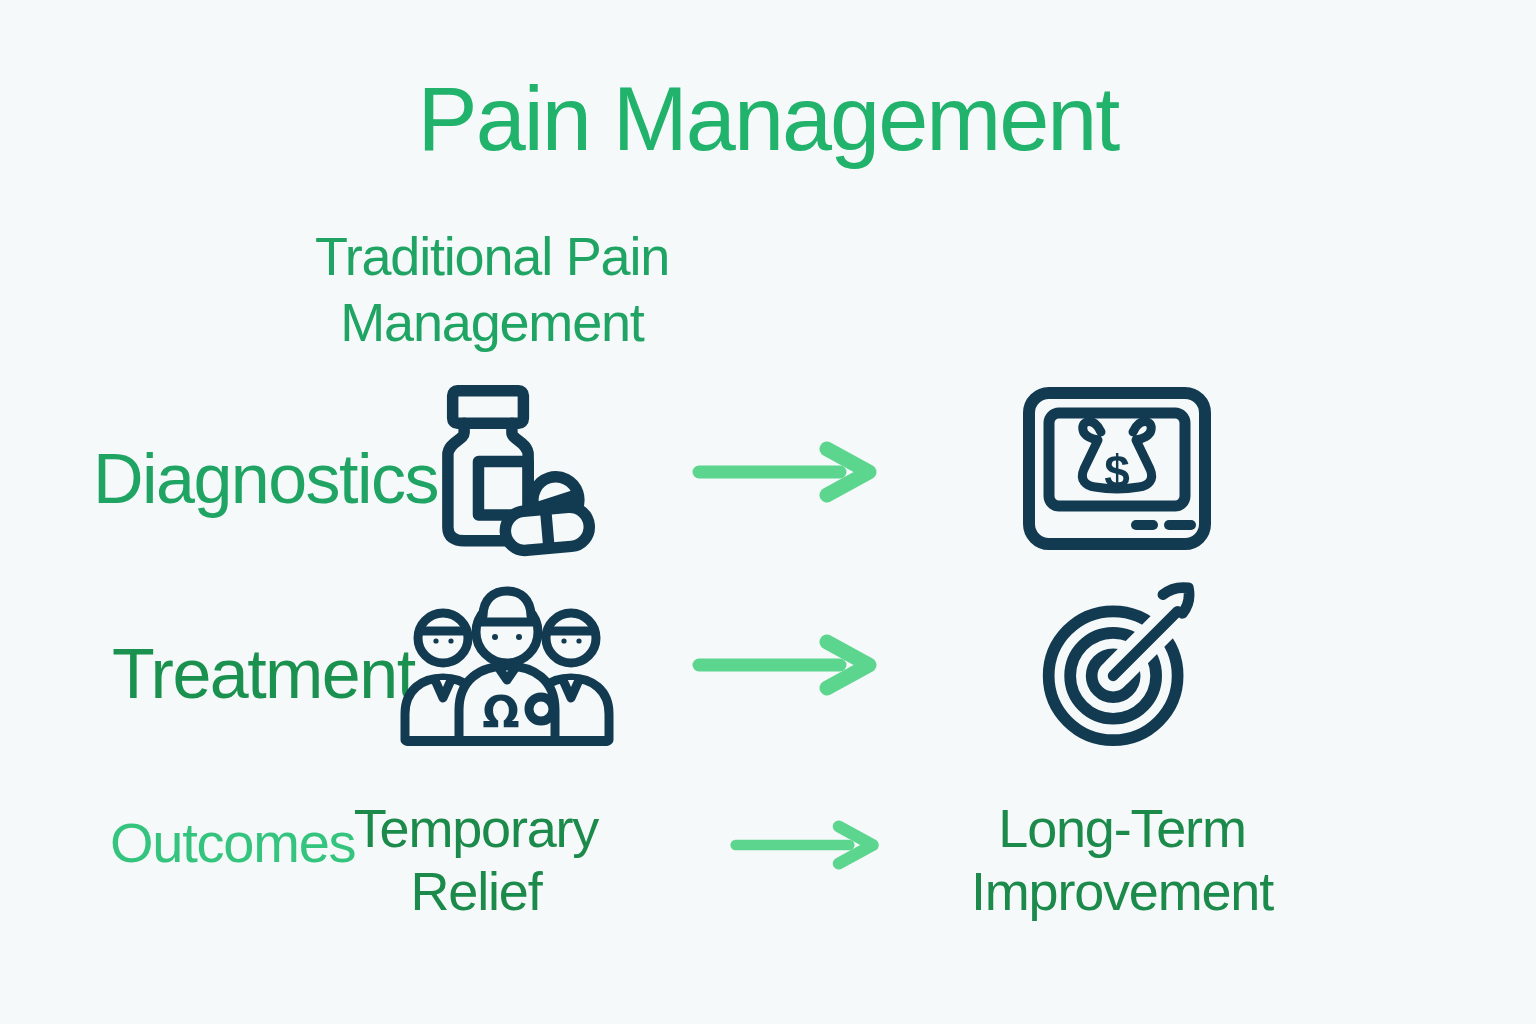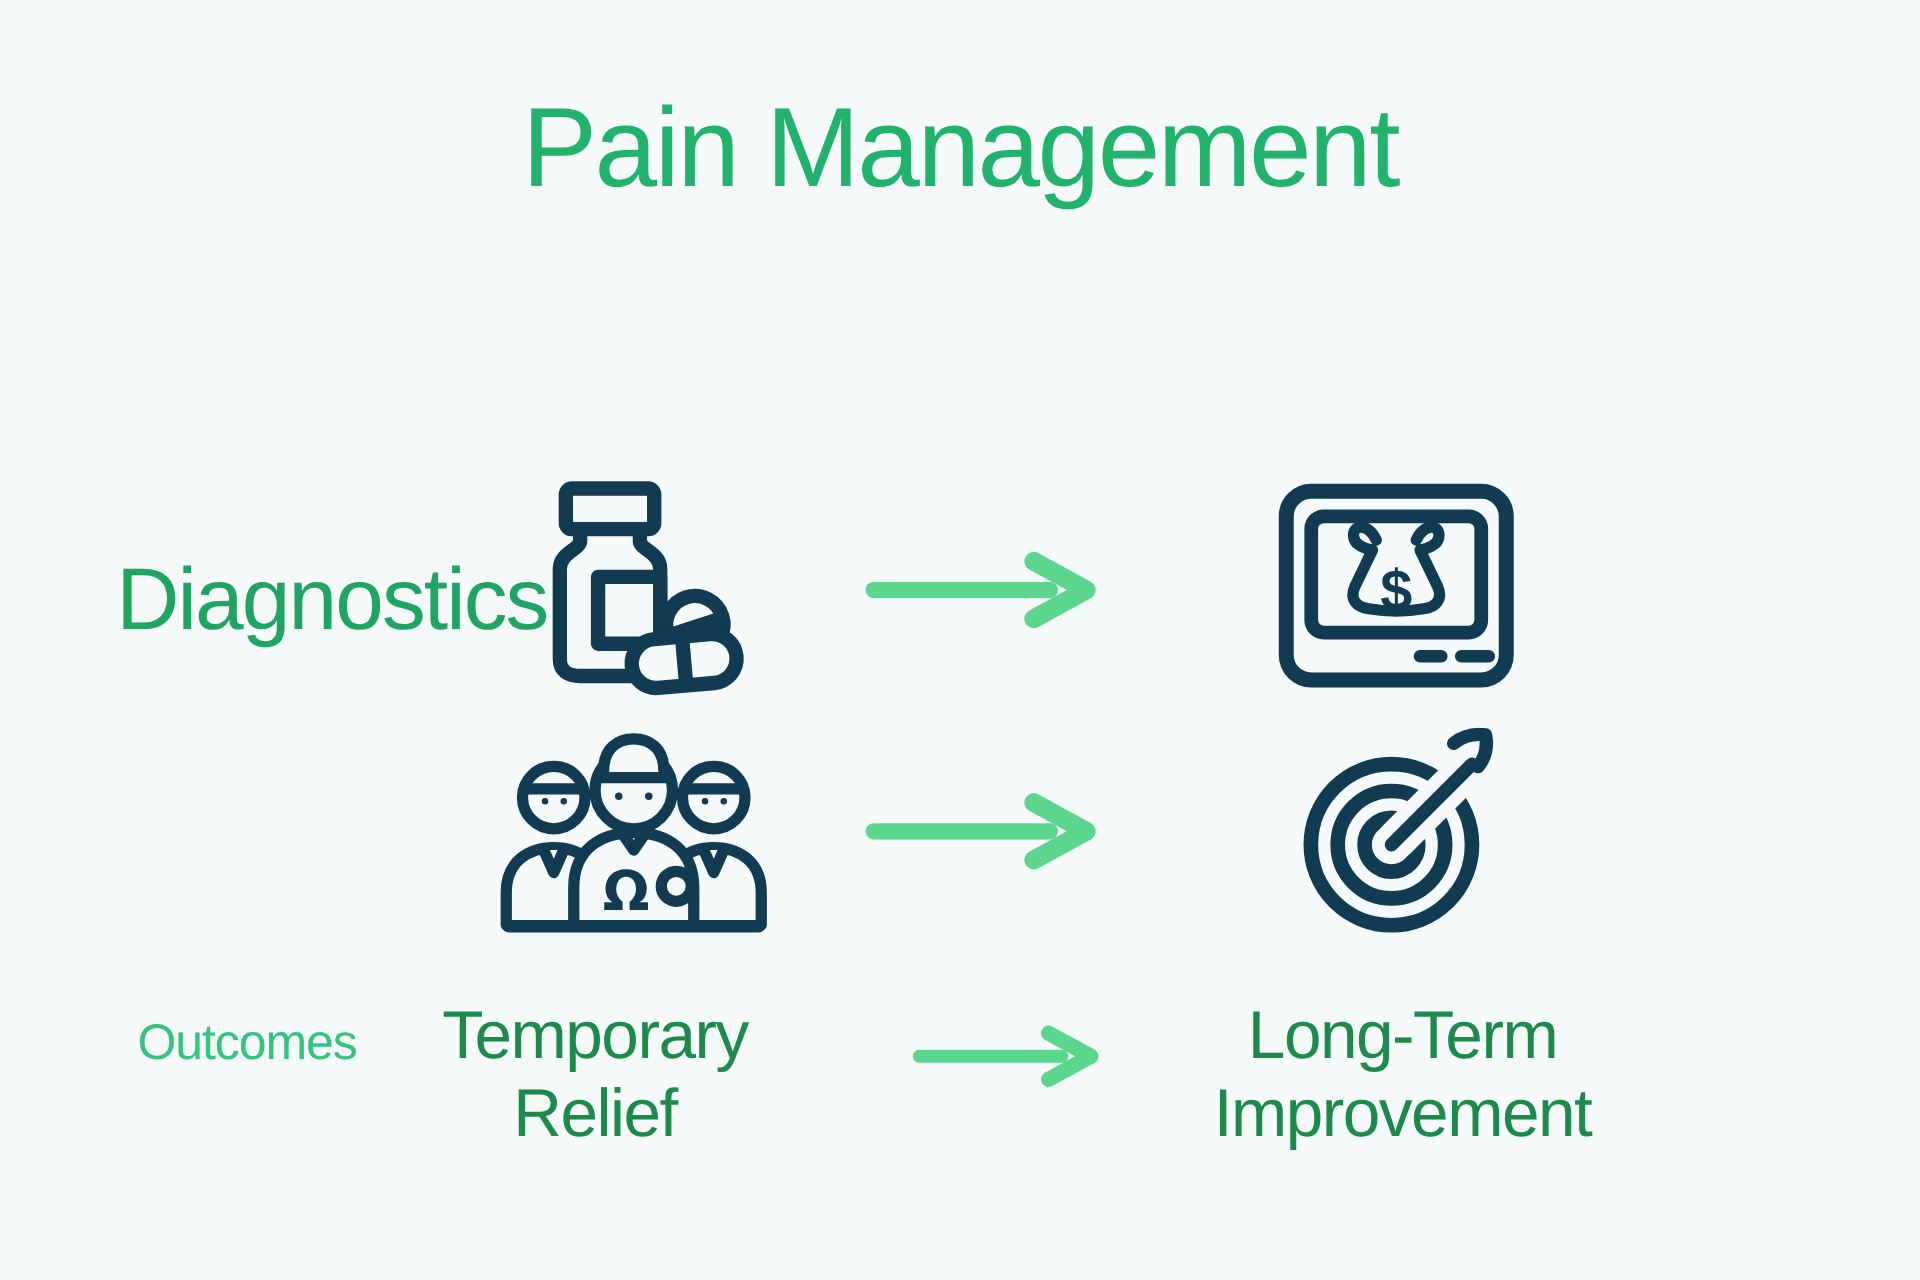--- a/index.html
+++ b/index.html
@@ -23,40 +23,41 @@
   .hdr{
     top:224px;width:440px;text-align:center;
     font-size:54px;line-height:1.22;
     color:var(--header-green,#1fa463);
   }
   .hdr-left{left:272px;}
   .hdr-right{left:908px;}
   .rowlab{font-size:70px;line-height:1.1;}
   .lab-diagnostics{left:93px;top:441px;color:var(--label-green,#1fa463);}
   .lab-treatment{left:112px;top:636px;color:var(--treatment-green,#1b9150);}
-  .lab-outcomes{left:110px;top:812px;font-size:40px;color:var(--outcomes-mint,#35c47e);}
+  .lab-outcomes{left:110px;top:812px;font-size:56px;color:var(--outcomes-mint,#35c47e);}
   .outcome-text{
     font-size:54px;line-height:1.16;text-align:center;
     color:var(--outcome-green,#1b8a4a);
   }
   .temp-relief{left:322px;top:797px;width:308px;}
   .long-term{left:908px;top:797px;width:428px;}
   .icon-box{position:absolute;}
   .arrow1{left:690px;top:441px;}
   .arrow2{left:690px;top:634px;}
   .arrow3{left:728px;top:820px;}
   svg{display:block;}
 </style>
 </head>
 <body>
 
 <div class="canvas">
 
   <div class="t title">Pain Management</div>
 
+  <div class="t hdr hdr-left">Traditional Pain Management</div>
 
   <div class="t rowlab lab-diagnostics">Diagnostics</div>
 
   <div class="icon-box" style="left:424px;top:383px;">
     <svg width="172" height="178" viewBox="0 0 180 186" fill="none" stroke="#123a50" stroke-width="12" stroke-linejoin="round" stroke-linecap="round">
       <rect x="30" y="8" width="74" height="34" rx="5"></rect>
       <path d="M42,42 v10 c0,7 -17,10 -17,23 v76 c0,10 7,14 17,14 h50 c10,0 17,-4 17,-14 v-76 c0,-13 -17,-16 -17,-23 v-10"></path>
       <rect x="57" y="82" width="52" height="56"></rect>
       <g transform="rotate(-18 138 122)">
         <circle cx="138" cy="122" r="24" fill="#f5f9fa"></circle>
@@ -80,20 +81,21 @@
     <svg width="190" height="165" viewBox="0 0 190 165" fill="none" stroke="#123a50" stroke-width="12" stroke-linejoin="round" stroke-linecap="round">
       <rect x="7" y="7" width="176" height="151" rx="20"></rect>
       <rect x="27" y="27" width="136" height="93" rx="10" stroke-width="11"></rect>
       <line x1="114" y1="139" x2="131" y2="139" stroke-width="10"></line>
       <line x1="147" y1="139" x2="169" y2="139" stroke-width="10"></line>
       <path d="M79,46 c-7,-15 -20,-12 -18,-2 c1,6 9,9 15,10 l-14,29 c-5,11 2,17 11,18 a130,130 0 0 0 44,0 c9,-1 16,-7 11,-18 l-14,-29 c6,-1 14,-4 15,-10 c2,-10 -11,-13 -18,2" stroke-width="9"></path>
       <text x="95" y="102" text-anchor="middle" font-size="46" font-weight="bold" fill="#123a50" stroke="none" font-family="Liberation Sans, sans-serif">$</text>
     </svg>
   </div>
 
+  <div class="t rowlab lab-treatment">Treatment</div>
 
   <div class="icon-box" style="left:398px;top:580px;">
     <svg width="218" height="168" viewBox="0 0 218 168" fill="none" stroke="#123a50" stroke-width="9" stroke-linejoin="round" stroke-linecap="round">
 
       <circle cx="45" cy="58" r="25" fill="#f5f9fa"></circle>
       <line x1="24" y1="51" x2="66" y2="51"></line>
       <circle cx="38" cy="61" r="2.6" fill="#123a50" stroke="none"></circle>
       <circle cx="53" cy="61" r="2.6" fill="#123a50" stroke="none"></circle>
       <path d="M7,160 v-26 c0,-24 17,-36 38,-36 c21,0 38,12 38,36 v26" fill="#f5f9fa"></path>
       <path d="M37,100 L45,118 L53,100" fill="#f5f9fa"></path>

